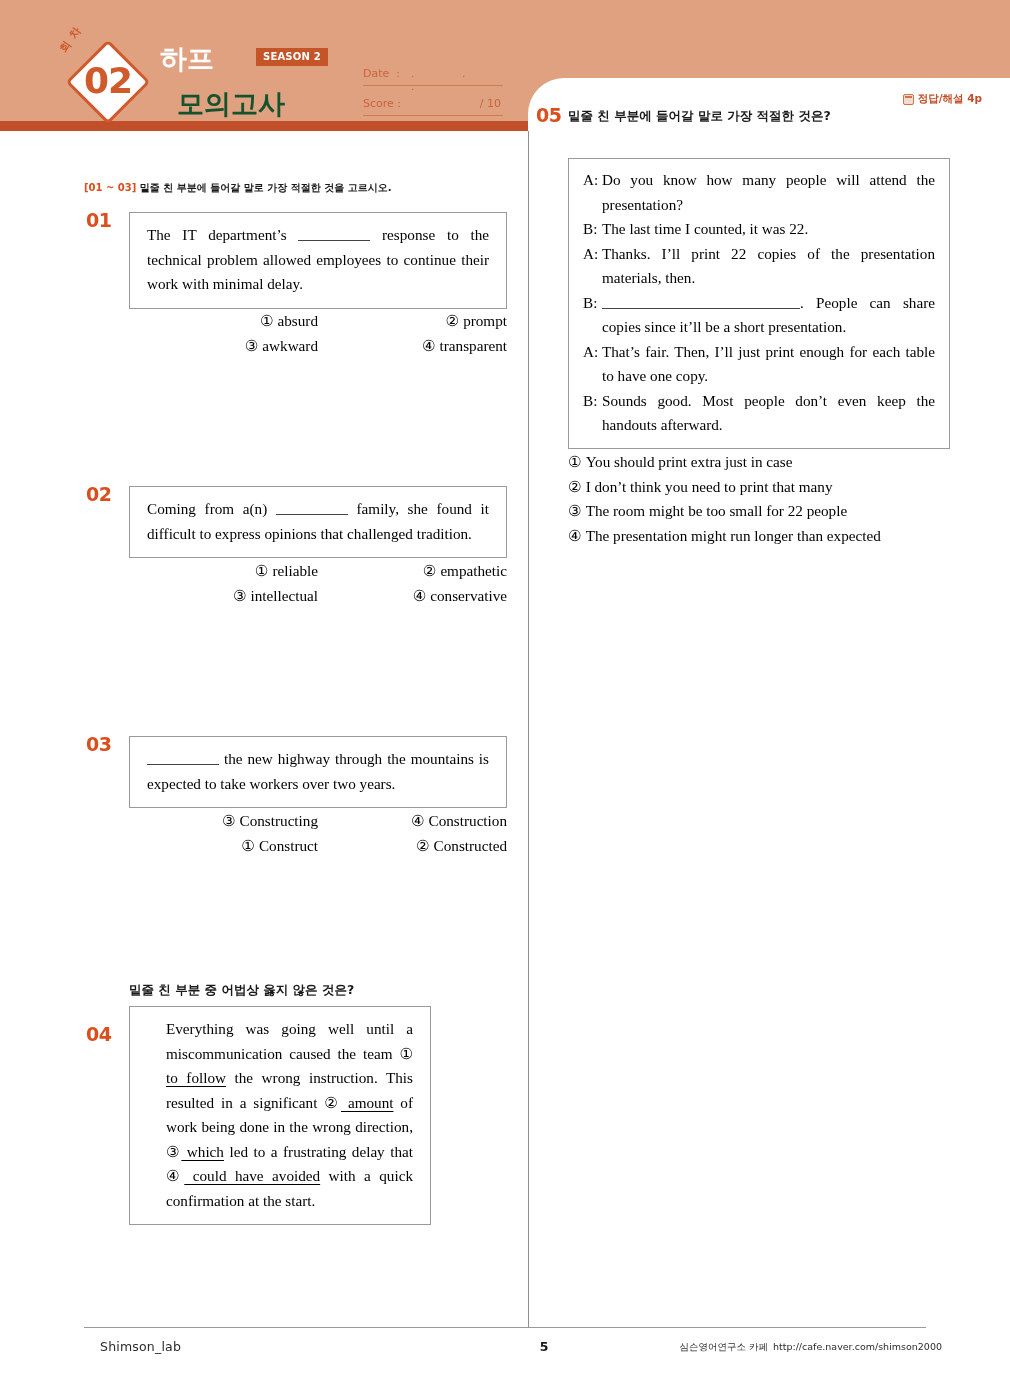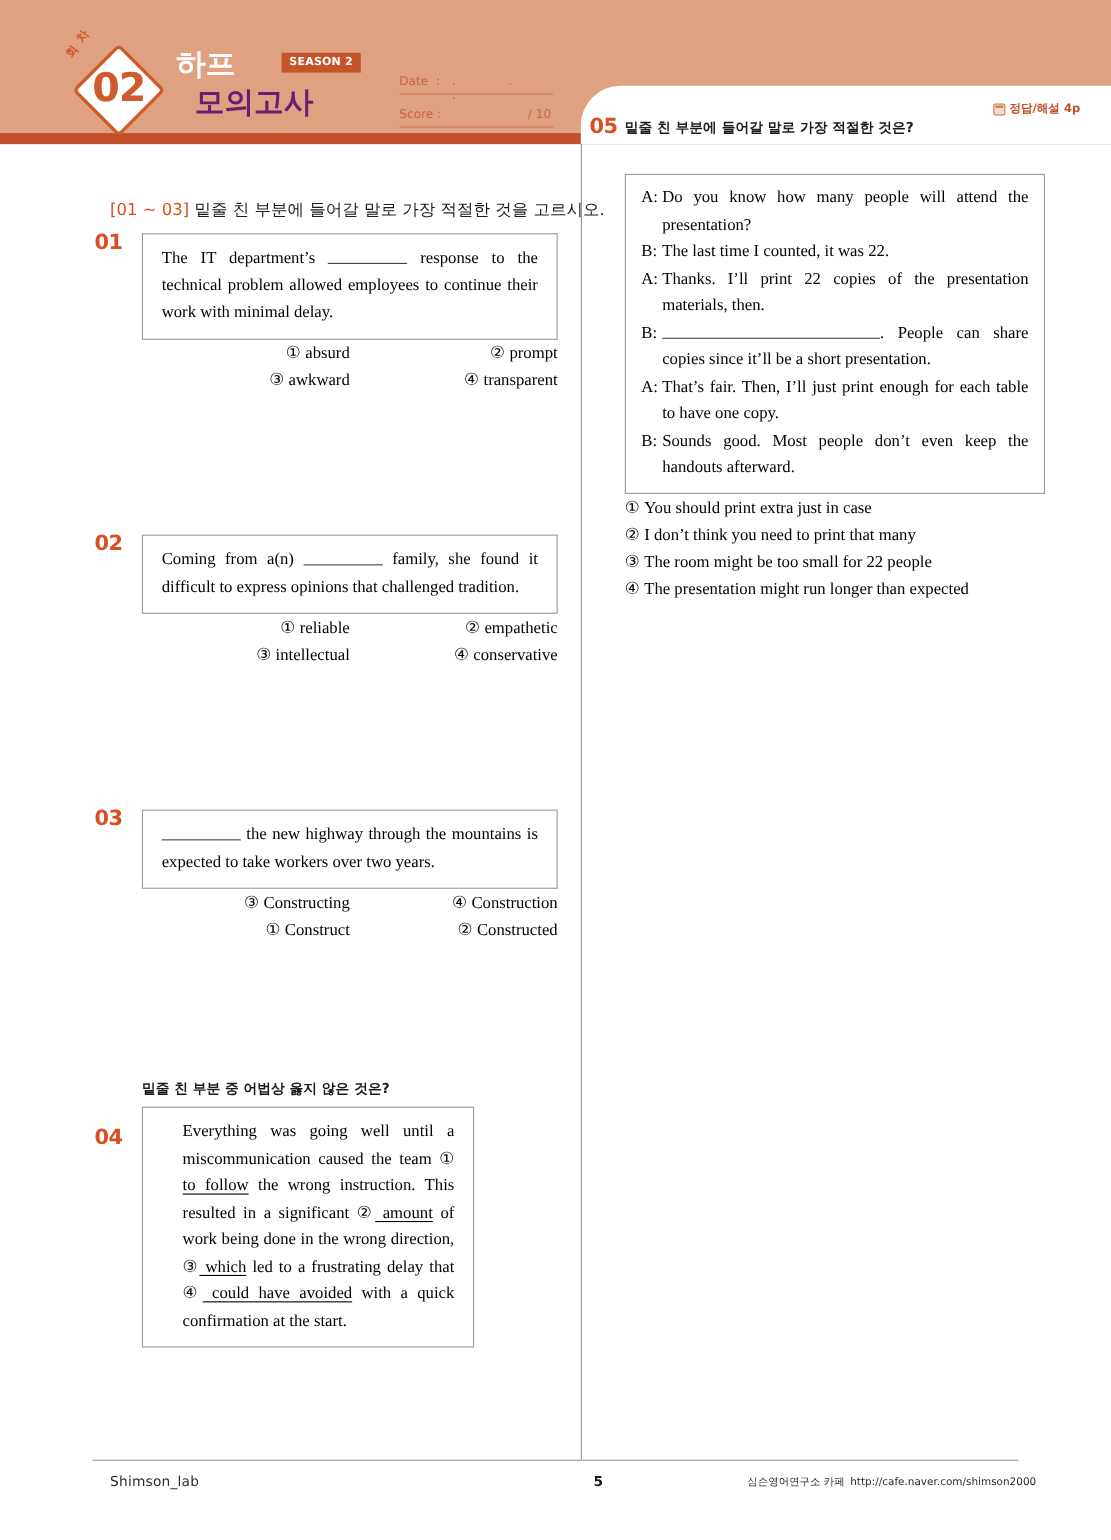--- a/index.html
+++ b/index.html
@@ -78,23 +78,23 @@
     font-weight: bold;
     font-size: 27px;
     color: #ffffff;
     line-height: 30px;
     letter-spacing: 0px;
   }
   #title-line2 {
     font-family: "DejaVu Sans", sans-serif;
     font-weight: bold;
     font-size: 27px;
-    color: #701a75;
+    color: #14532d;
     line-height: 32px;
-    margin-top: 4px;
+    margin-top: 14px;
     margin-left: 17px;
   }
   #season-badge {
     position: absolute; left: 52px; top: 4px;
     background: #c45529;
     color: #ffffff;
     font-family: "DejaVu Sans", sans-serif;
     font-weight: bold;
     font-size: 10px;
     padding: 3px 7px 3px 7px;
@@ -165,25 +165,24 @@
   }
   #right-col {
     position: absolute; left: 514px; top: 131px;
     width: 481px; height: 1196px;
   }
 
   
   .range-instruction {
     position: absolute;
     font-family: "DejaVu Sans", sans-serif;
-    font-size: 15px;
-    font-weight: normal;
+    font-size: 10px;
+    font-weight: bold;
     color: #1a1a1a;
     white-space: nowrap;
-    margin-left: 16px;
   }
   .range-instruction .rng { color: #d94f1e; }
 
   
   .qnum {
     position: absolute;
     font-family: "DejaVu Sans", sans-serif;
     font-weight: bold;
     font-size: 19px;
     color: #d94f1e;

